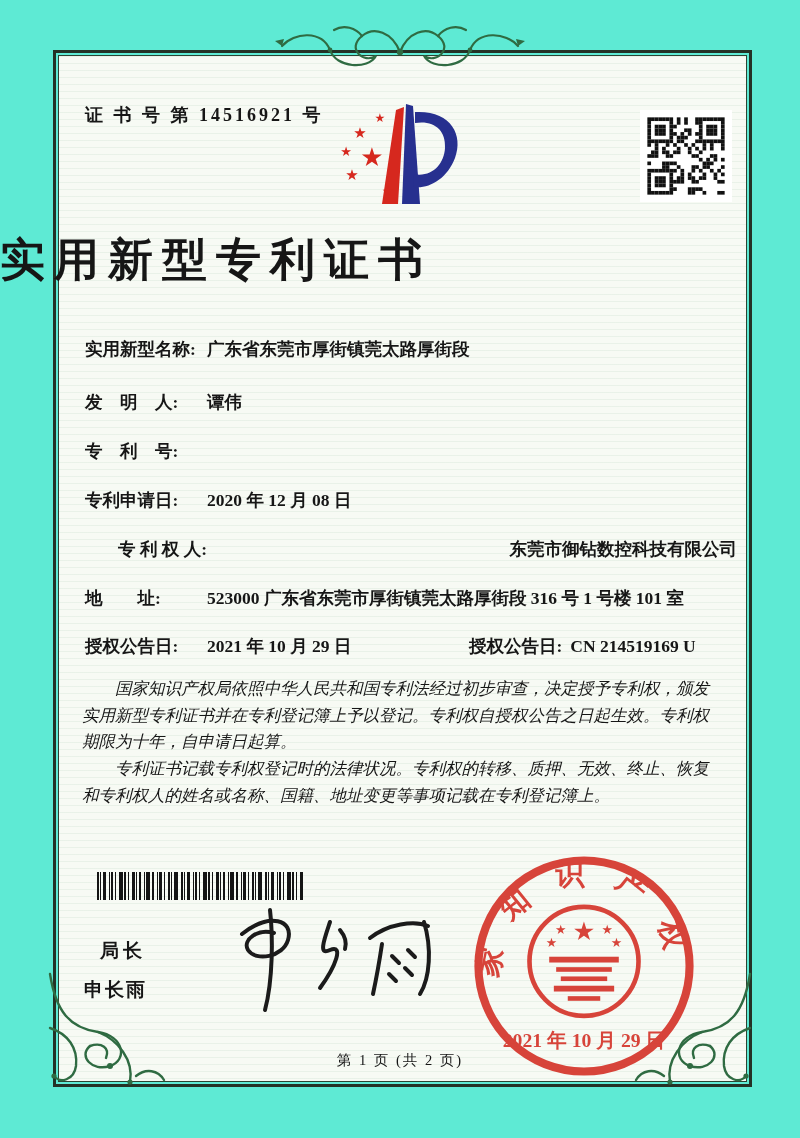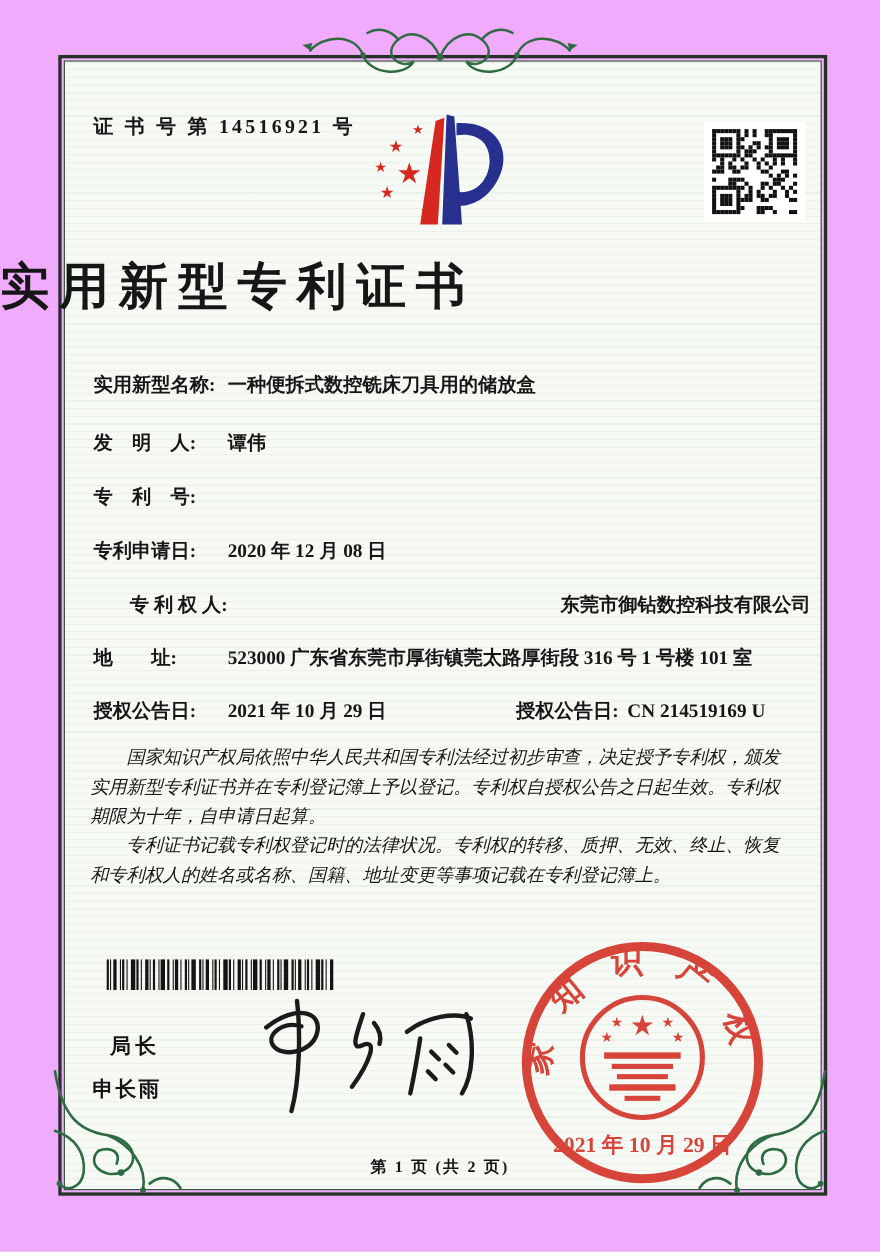--- a/index.html
+++ b/index.html
@@ -1,19 +1,19 @@
 <!DOCTYPE html>
 <html><head>
 <meta charset="utf-8">
 <style>
   * { margin:0; padding:0; box-sizing:border-box; }
   body { background:#e8e8e4; font-family:"Liberation Serif","DejaVu Serif",serif; }
   .page {
     position:relative; width:800px; height:1138px; margin:0 auto;
-    background:#f0abfc; overflow:hidden; color:#161616;
+    background:#5eead4; overflow:hidden; color:#161616;
   }
   
   .frame {
     position:absolute; left:53px; top:50px; width:699px; height:1037px;
     border:3px solid #243226;
   }
   .frame-inner {
     position:absolute; inset:2px; border:1px solid #2c4432;
     background:
       repeating-linear-gradient(180deg, rgba(110,165,128,0.10) 0 1px, rgba(255,255,255,0) 1px 7px),
@@ -54,21 +54,21 @@
 
   .sig-title { position:absolute; left:100px; top:938px; font-size:19px; font-weight:600; letter-spacing:4px; }
   .sig-name  { position:absolute; left:84px; top:977px; font-size:19px; font-weight:600; letter-spacing:2px; }
   .signature { position:absolute; left:212px; top:900px; width:240px; height:115px; }
 
   .seal { position:absolute; left:468px; top:850px; width:232px; height:232px; opacity:0.92; }
   .seal text { font-family:"Liberation Serif","DejaVu Serif",serif; }
 
   .page-num {
     position:absolute; left:0; right:0; top:1051px; text-align:center;
-    font-size:14.5px; font-weight:700; letter-spacing:2px;
+    font-size:14.5px; font-weight:400; letter-spacing:2px;
   }
   .back-note {
     position:absolute; left:0; right:0; top:1141px; text-align:center;
     font-size:16px; font-weight:600; font-style:italic; letter-spacing:3px;padding-left:18px;
   }
 </style>
 </head>
 <body>
 
 <div class="page">
@@ -345,21 +345,21 @@
         <rect x="17" y="22" width="1" height="1"></rect>
         <rect x="21" y="22" width="1" height="1"></rect>
         <rect x="22" y="22" width="1" height="1"></rect>
       </g>
     </svg>
 
   <div class="title">实用新型专利证书</div>
 
   <div class="field-row row0">
     <span class="field-label">实用新型名称:</span>
-    <span class="field-value">一种便拆式数控铣床刀具用的储放盒</span>
+    <span class="field-value">广东省东莞市厚街镇莞太路厚街段</span>
   </div>
   <div class="field-row row1">
     <span class="field-label">发　明　人:</span>
     <span class="field-value">谭伟</span>
   </div>
   <div class="field-row row2">
     <span class="field-label">专　利　号:</span>
   </div>
   <div class="field-row row3">
     <span class="field-label">专利申请日:</span>

